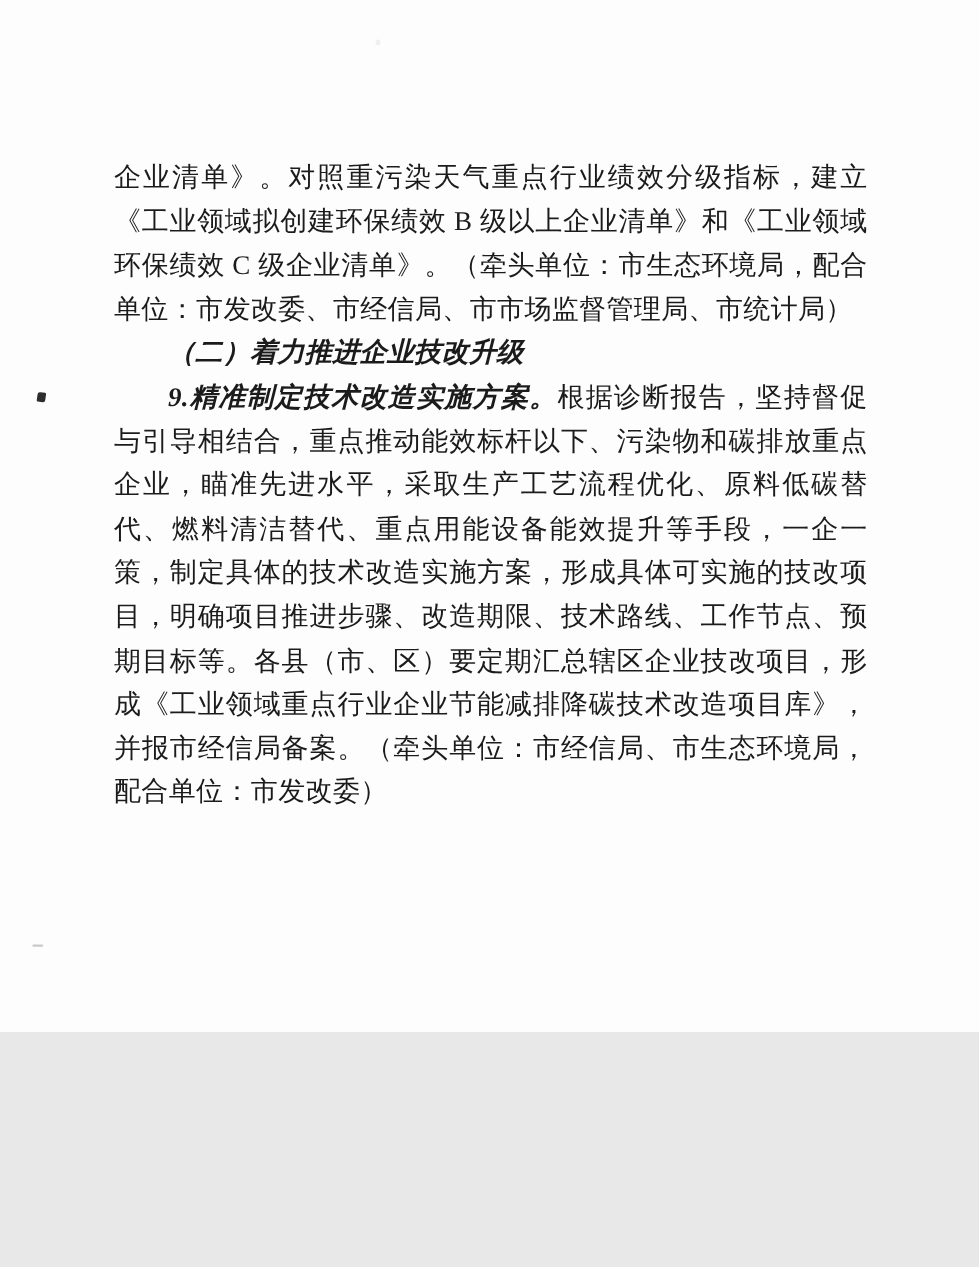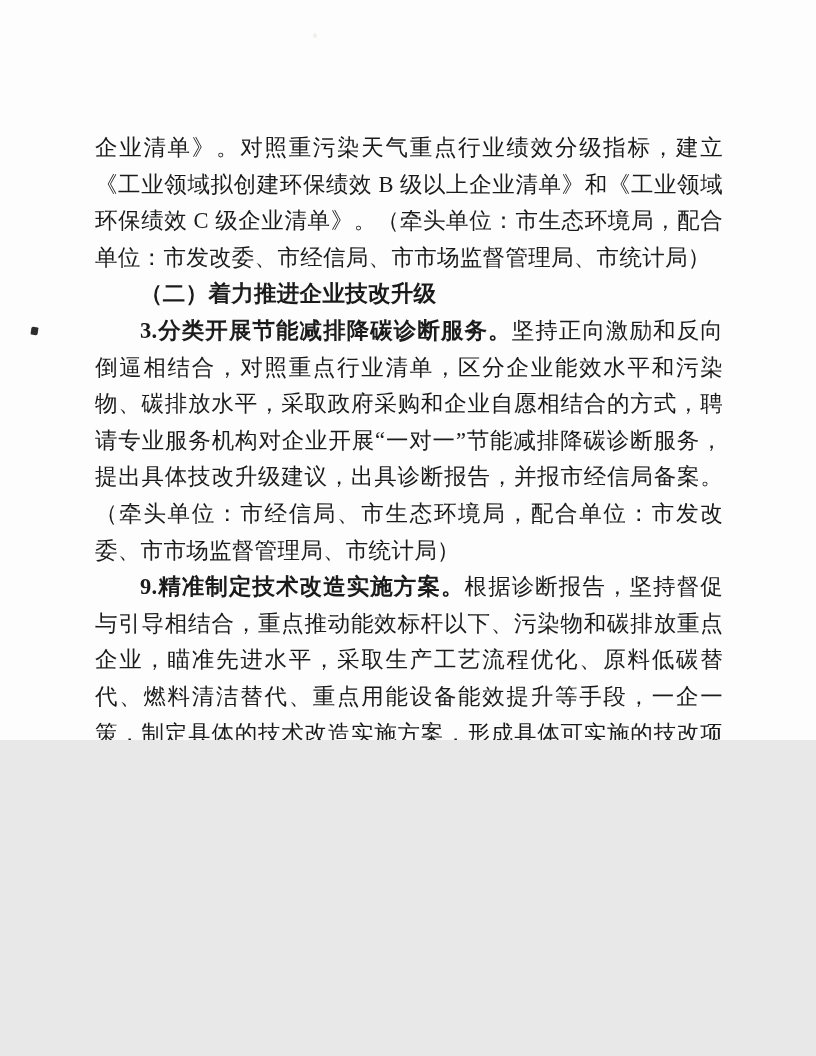--- a/index.html
+++ b/index.html
@@ -3,21 +3,21 @@
 <meta charset="utf-8">
 <style>
   html, body {
     margin: 0;
     padding: 0;
     background: #e8e8e8;
   }
   .page {
     position: relative;
     width: 816px;
-    height: 740px;
+    height: 860px;
     margin: 0 auto;
     background: #fdfdfd;
     overflow: hidden;
     font-family: "Liberation Serif", "DejaVu Serif", serif;
     color: #1b1b1b;
   }
   .text-block {
     position: absolute;
     left: 95px;
     top: 130px;
@@ -30,20 +30,21 @@
     text-align: justify;
     text-justify: inter-character;
     letter-spacing: 0.3px;
     word-break: break-all;
   }
   p.indent {
     text-indent: 2em;
   }
   .b {
     font-weight: 700;
+    font-style: italic;
   }
   .page-number {
     position: absolute;
     top: 1002px;
     left: 630px;
     width: 90px;
     font-size: 20px;
     letter-spacing: 4px;
     color: #222222;
     font-family: "Liberation Serif", "DejaVu Serif", serif;
@@ -83,21 +84,20 @@
 <body>
 
 <div class="page">
 
   <div class="text-block">
 
     <p class="para"><span>企业清单》。对照重污染天气重点行业绩效分级指标，建立《工业领域拟创建环保绩效 B 级以上企业清单》和《工业领域环保绩效 C 级企业清单》。（牵头单位：市生态环境局，配合单位：市发改委、市经信局、市市场监督管理局、市统计局）</span></p>
 
     <p class="para indent"><span class="b">（二）着力推进企业技改升级</span></p>
 
-    <p class="para indent"><span class="b">3.分类开展节能减排降碳诊断服务。</span><span>坚持正向激励和反向倒逼相结合，对照重点行业清单，区分企业能效水平和污染物、碳排放水平，采取政府采购和企业自愿相结合的方式，聘请专业服务机构对企业开展“一对一”节能减排降碳诊断服务，提出具体技改升级建议，出具诊断报告，并报市经信局备案。（牵头单位：市经信局、市生态环境局，配合单位：市发改委、市市场监督管理局、市统计局）</span></p>
 
     <p class="para indent"><span class="b">9.精准制定技术改造实施方案。</span><span>根据诊断报告，坚持督促与引导相结合，重点推动能效标杆以下、污染物和碳排放重点企业，瞄准先进水平，采取生产工艺流程优化、原料低碳替代、燃料清洁替代、重点用能设备能效提升等手段，一企一策，制定具体的技术改造实施方案，形成具体可实施的技改项目，明确项目推进步骤、改造期限、技术路线、工作节点、预期目标等。各县（市、区）要定期汇总辖区企业技改项目，形成《工业领域重点行业企业节能减排降碳技术改造项目库》，并报市经信局备案。（牵头单位：市经信局、市生态环境局，配合单位：市发改委）</span></p>
 
 
   </div>
 
   <div class="page-number">– 5 –</div>
 
   <div class="speck-1"></div>
   <div class="speck-2"></div>

